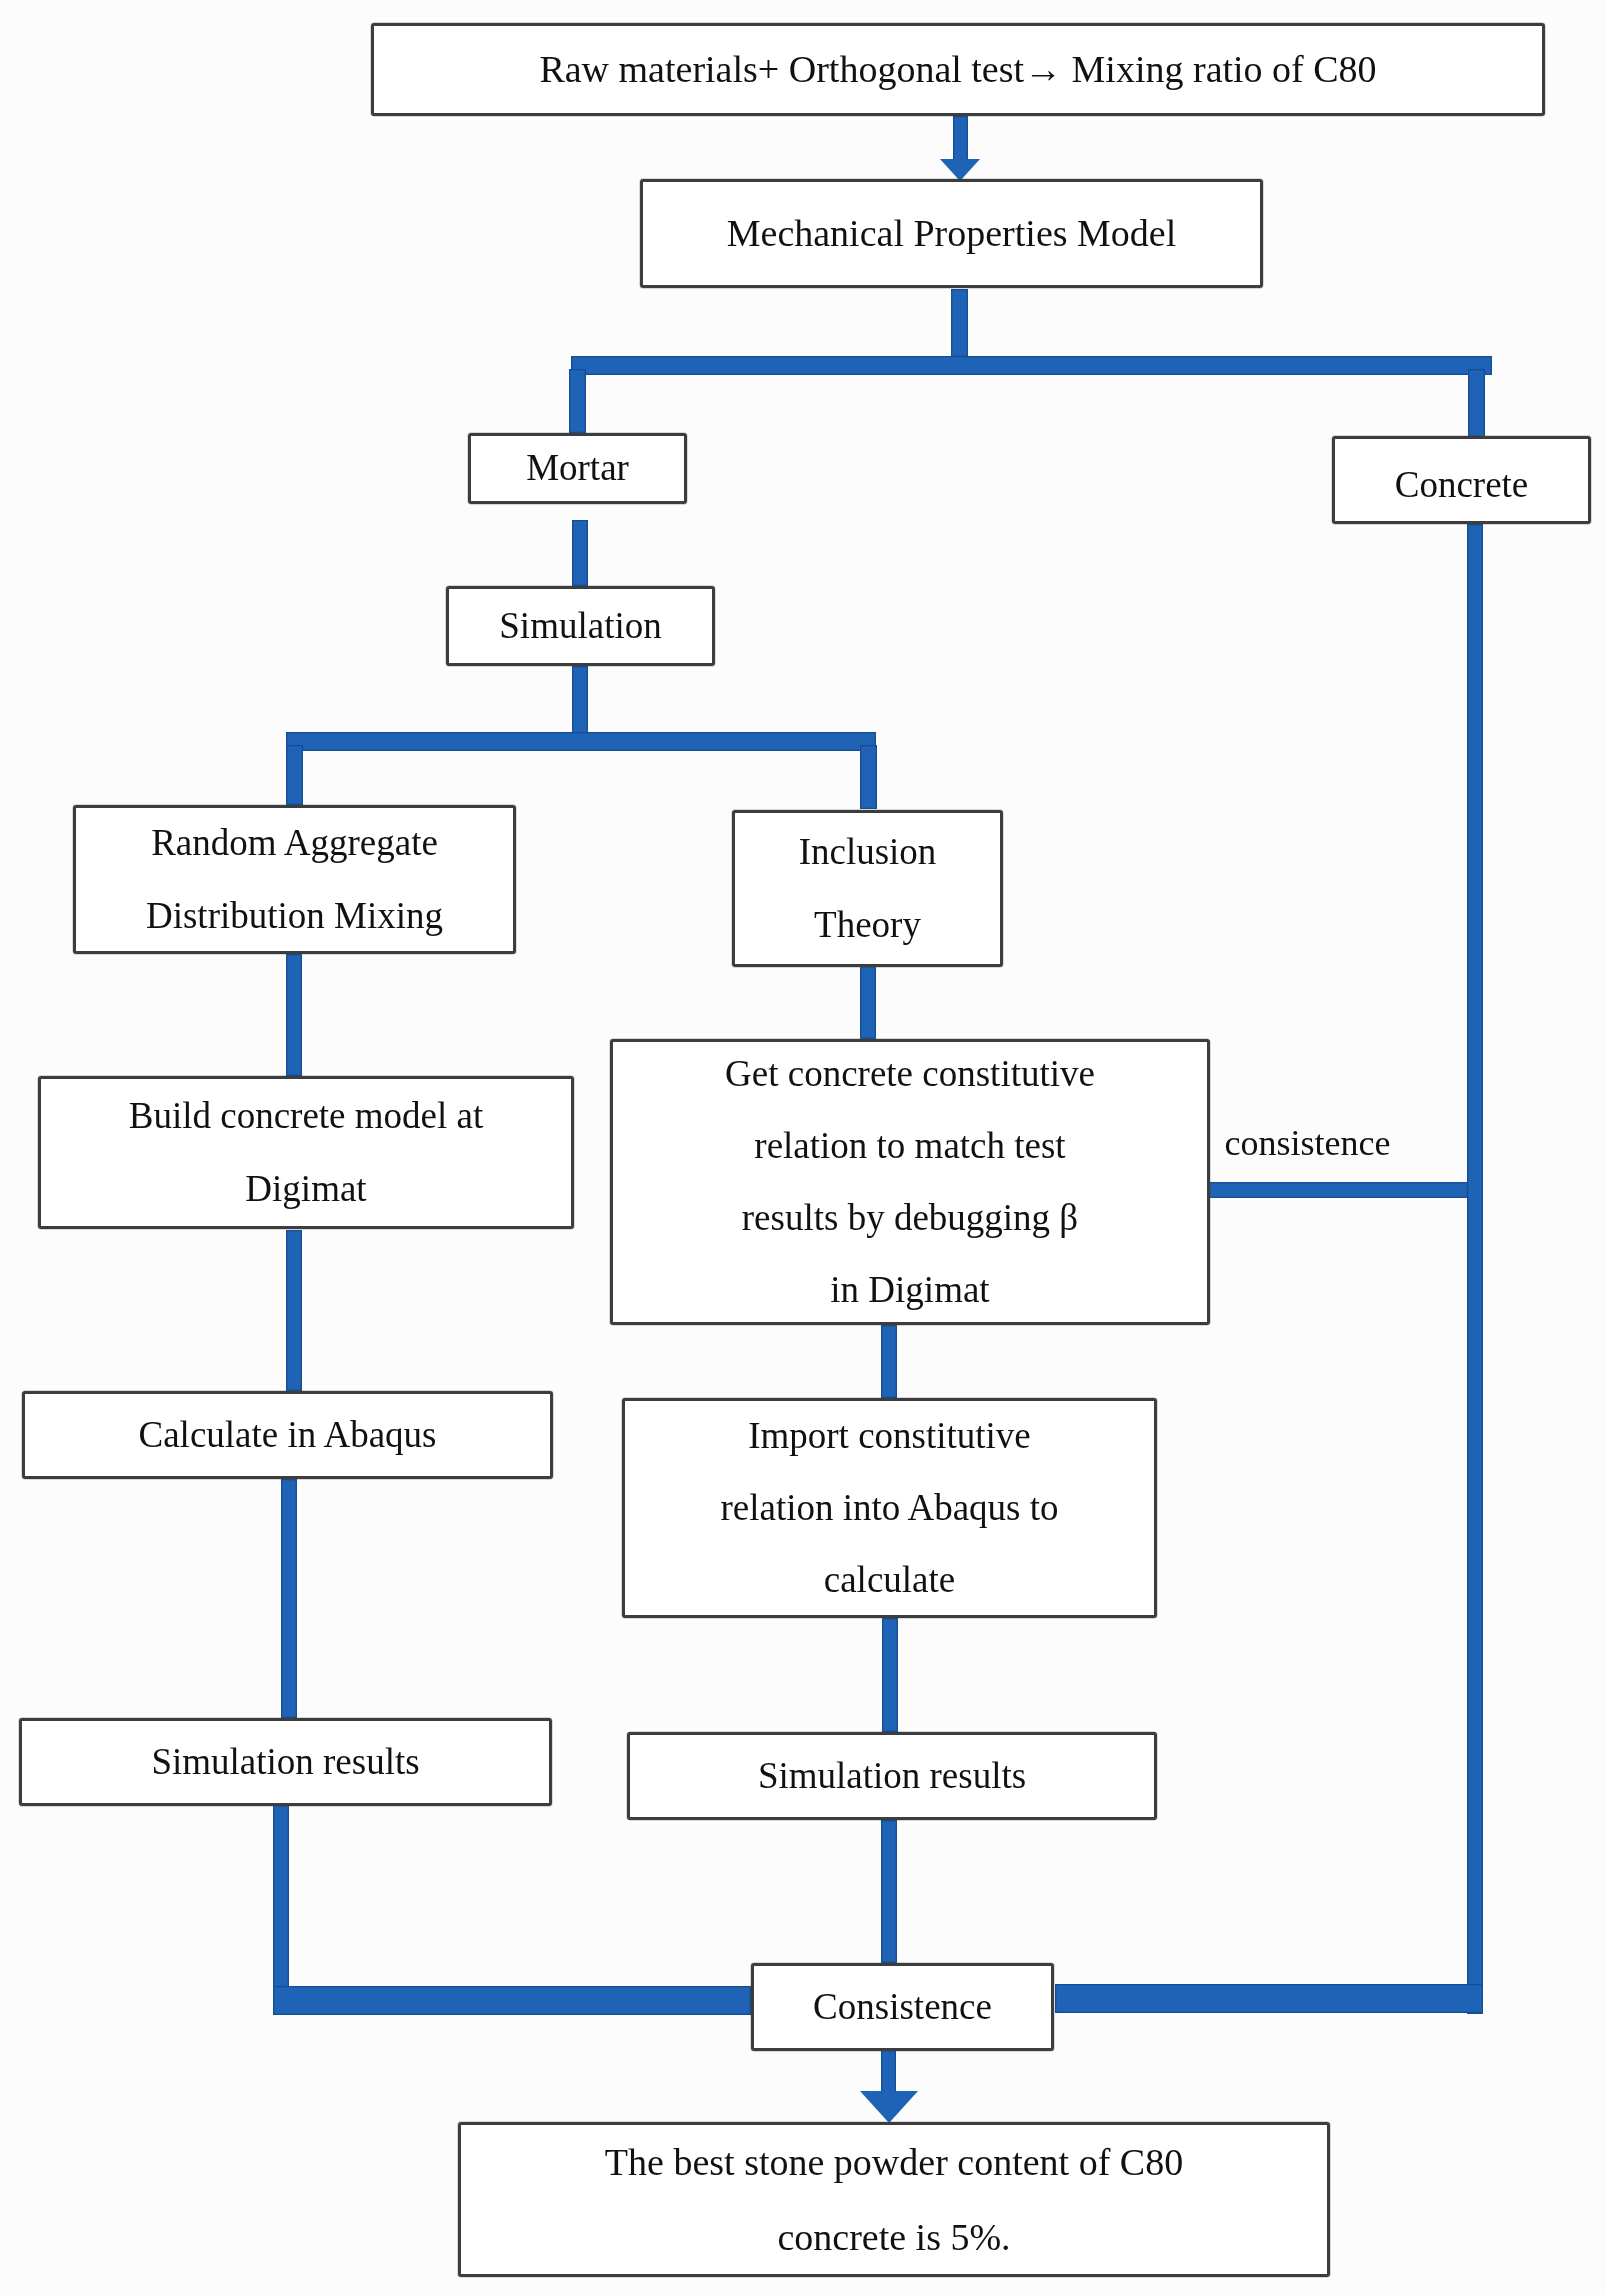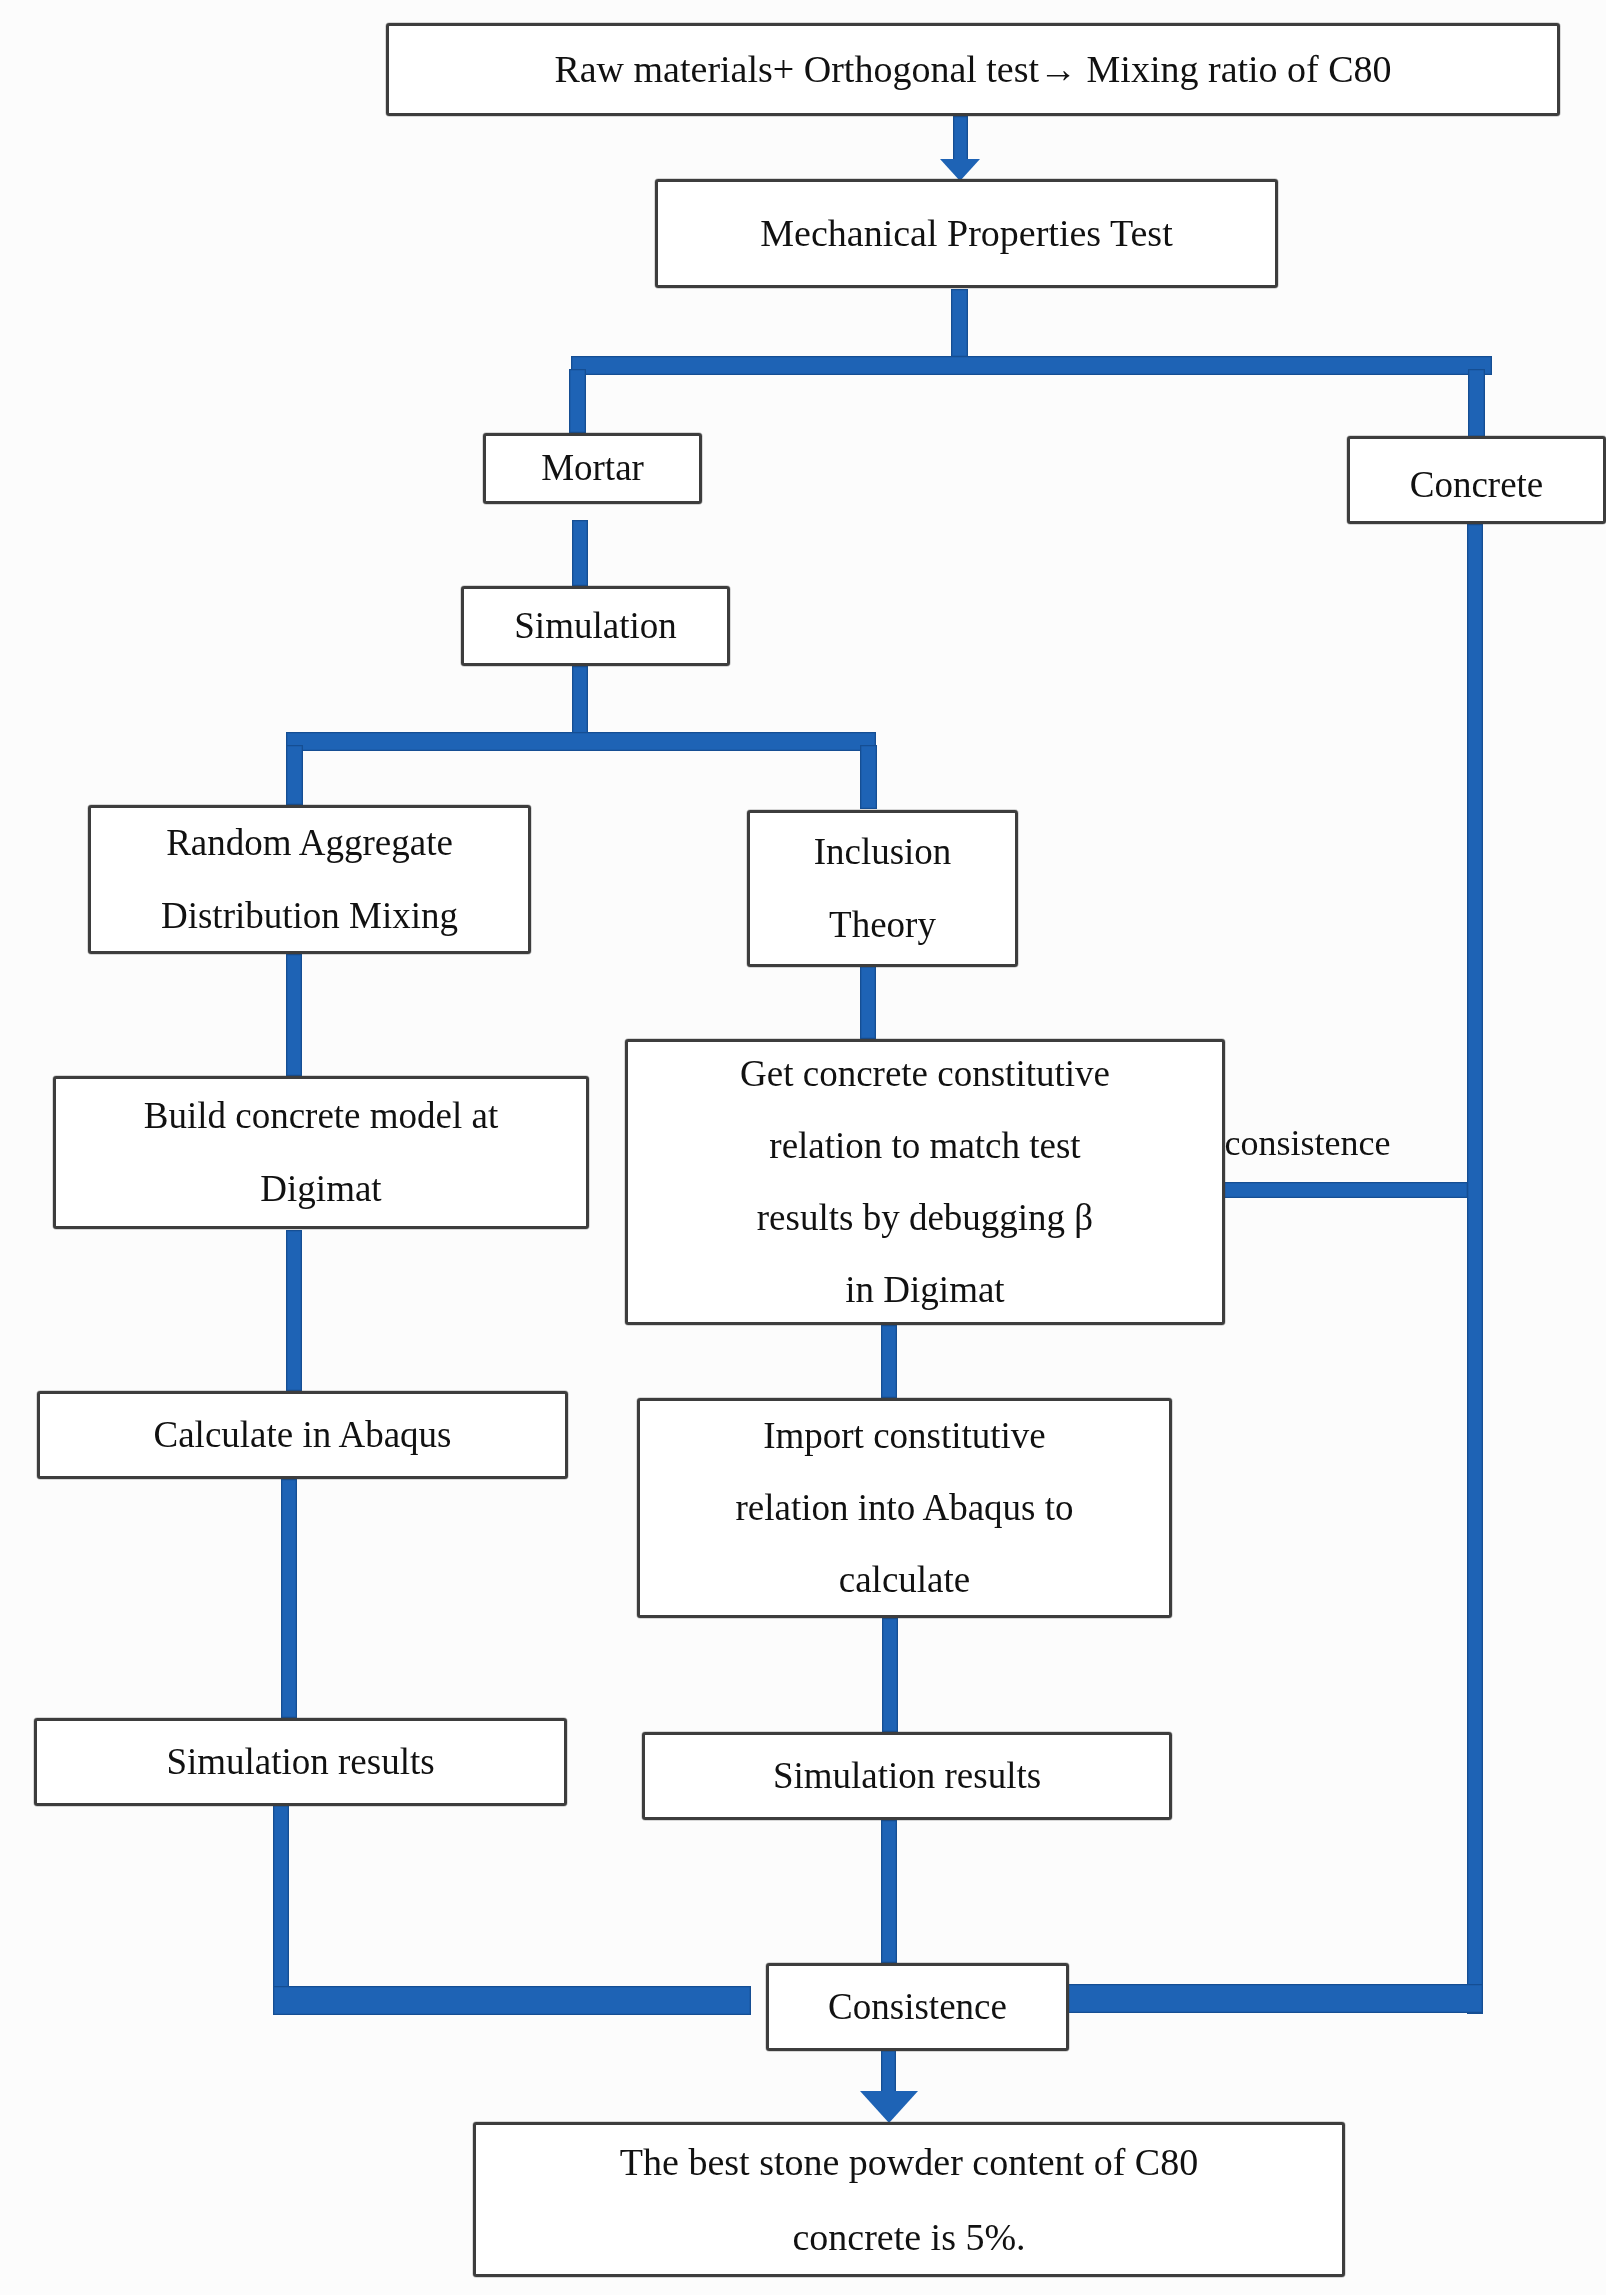--- a/index.html
+++ b/index.html
@@ -22,21 +22,20 @@
     box-sizing:border-box;
     background:#ffffff;
     border:3.3px solid var(--box_border);
     border-radius:3.3px;
     display:flex;align-items:center;justify-content:center;
     text-align:center;
     font-size:37px;
     line-height:1.95;
     padding:0 17px;
     box-shadow:0 0 0 0.7px rgba(60,60,60,.25);
-    margin-left:15px;
   }
   .node span{white-space:pre-line;}
   .node--big{font-size:38px;}
   .line{
     position:absolute;
     background:var(--line_blue);
     box-shadow:inset 0 0 0 1.3px rgba(14,62,118,.55);
   }
   .tri{position:absolute;width:0;height:0;}
   .tri-down-sm{
@@ -102,21 +101,21 @@
 
   <div class="edge-label" style="left:1175px;top:1122px;width:265px;">
     <span>consistence</span>
   </div>
 
   <div class="node node--big" style="left:371px;top:23px;width:1174px;height:93px;">
     <span>Raw materials+ Orthogonal test→ Mixing ratio of C80</span>
   </div>
 
   <div class="node node--big" style="left:640px;top:179px;width:623px;height:109px;">
-    <span>Mechanical Properties Test</span>
+    <span>Mechanical Properties Model</span>
   </div>
 
   <div class="node" style="left:468px;top:433px;width:219px;height:71px;">
     <span>Mortar</span>
   </div>
 
   <div class="node" style="left:1332px;top:436px;width:259px;height:88px;align-items:flex-end;">
     <span>Concrete</span>
   </div>
 

